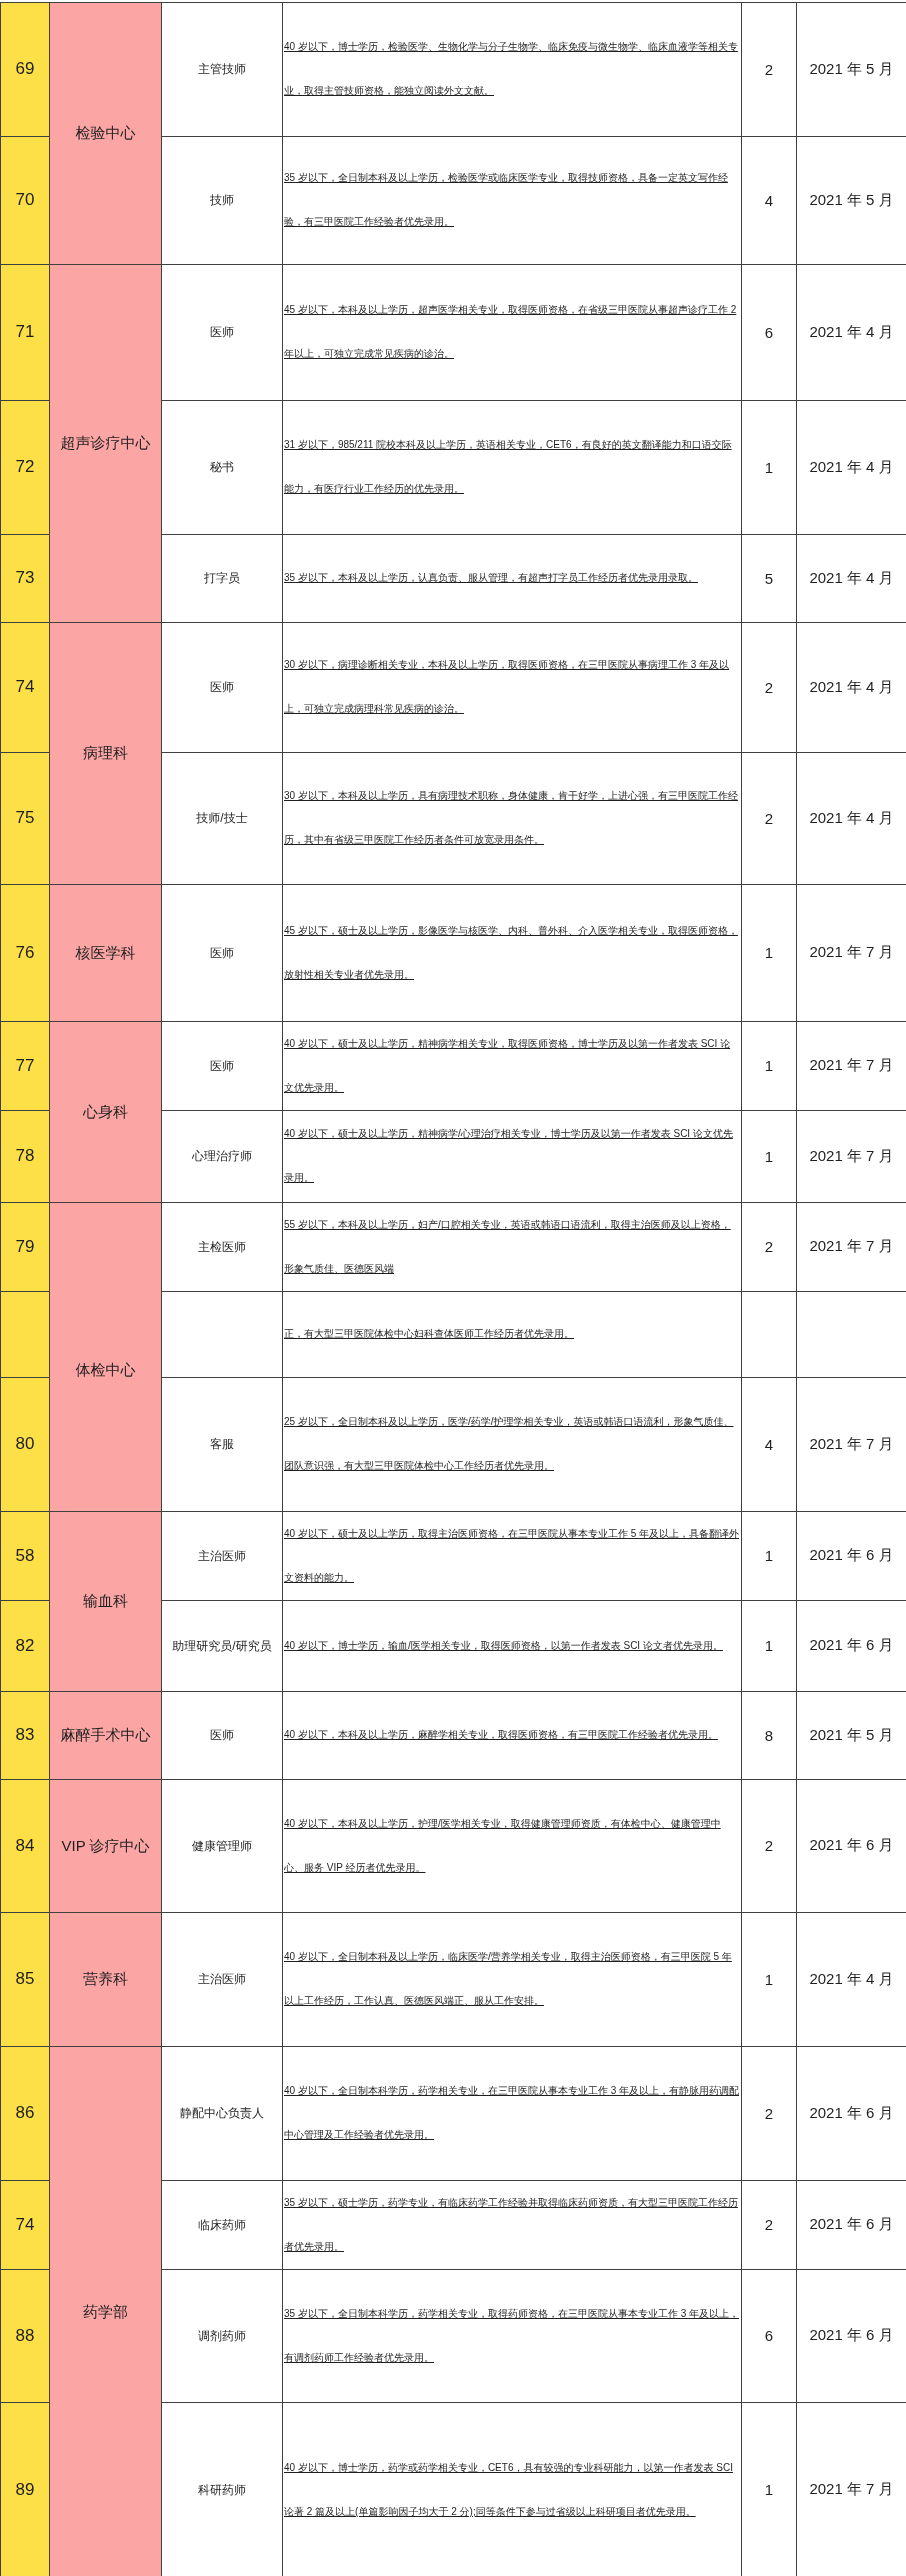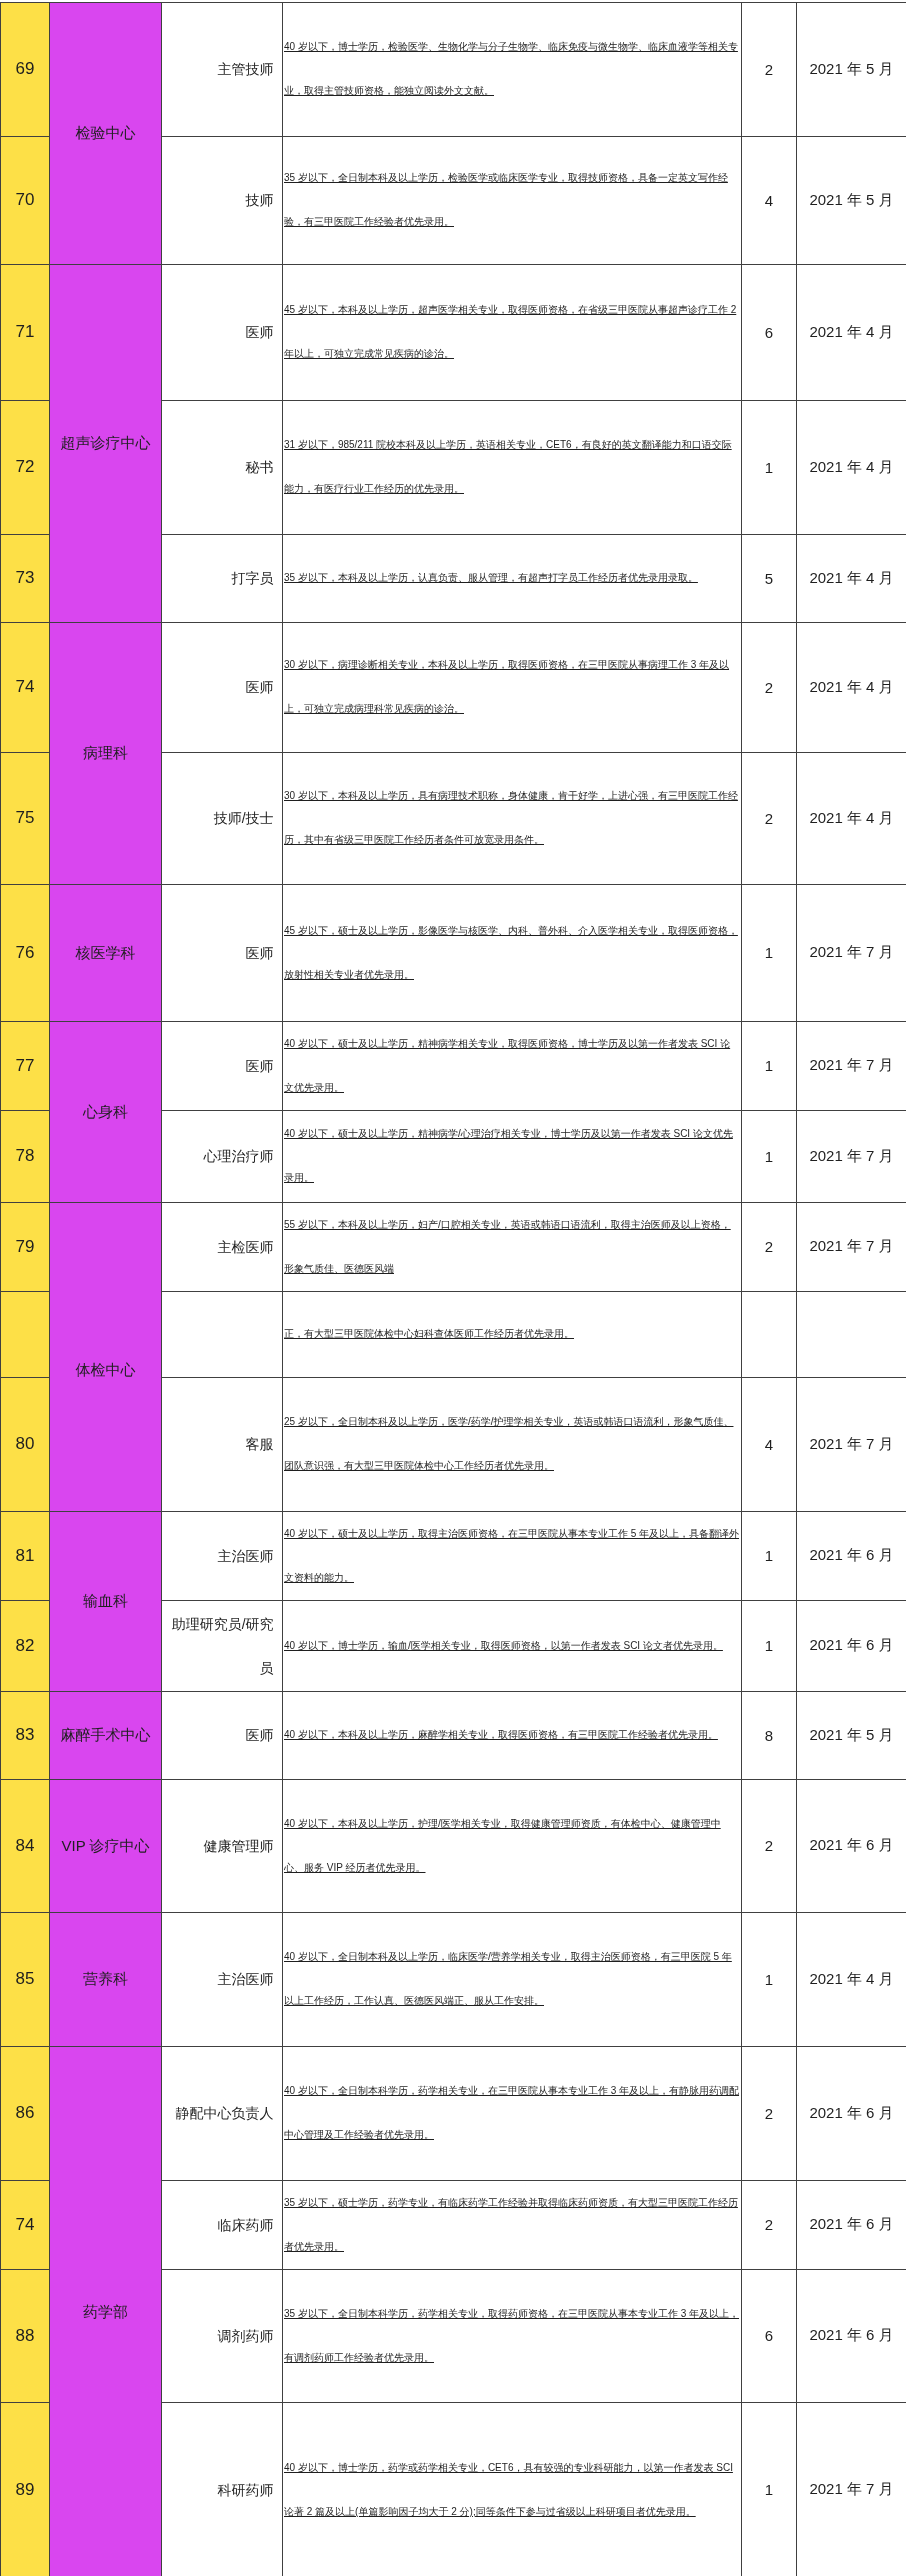--- a/index.html
+++ b/index.html
@@ -22,29 +22,29 @@
     background:#fde047;
     text-align:center;
     font-size:17px;
     color:#2a2a2a;
   }
   td.dept{
     text-align:center;
     font-size:15px;
     line-height:34px;
     padding:0 5px;
-    background:#d946ef;
+    background:#fca5a5;
   }
   td.dept-top{
     vertical-align:top;
     padding-top:27px;
   }
   td.pos{
-    text-align:right;
-    font-size:14px;
+    text-align:center;
+    font-size:12px;
     line-height:44px;
     padding:0 8.4px;
   }
   td.req{
     text-align:left;
     font-size:10px;
     line-height:44px;
     padding:0 1px;
     text-decoration:underline;
   }
@@ -178,21 +178,21 @@
 
       <tr style="height:134px">
         <td class="no">80</td>
         <td class="pos">客服</td>
         <td class="req">25 岁以下，全日制本科及以上学历，医学/药学/护理学相关专业，英语或韩语口语流利，形象气质佳、团队意识强，有大型三甲医院体检中心工作经历者优先录用。</td>
         <td class="cnt">4</td>
         <td class="date">2021 年 7 月</td>
       </tr>
 
       <tr style="height:87px">
-        <td class="no">81</td>
+        <td class="no">58</td>
         <td class="dept" rowspan="2">输血科</td>
         <td class="pos">主治医师</td>
         <td class="req">40 岁以下，硕士及以上学历，取得主治医师资格，在三甲医院从事本专业工作 5 年及以上，具备翻译外文资料的能力。</td>
         <td class="cnt">1</td>
         <td class="date">2021 年 6 月</td>
       </tr>
 
       <tr style="height:91px">
         <td class="no">82</td>
         <td class="pos">助理研究员/研究员</td>

